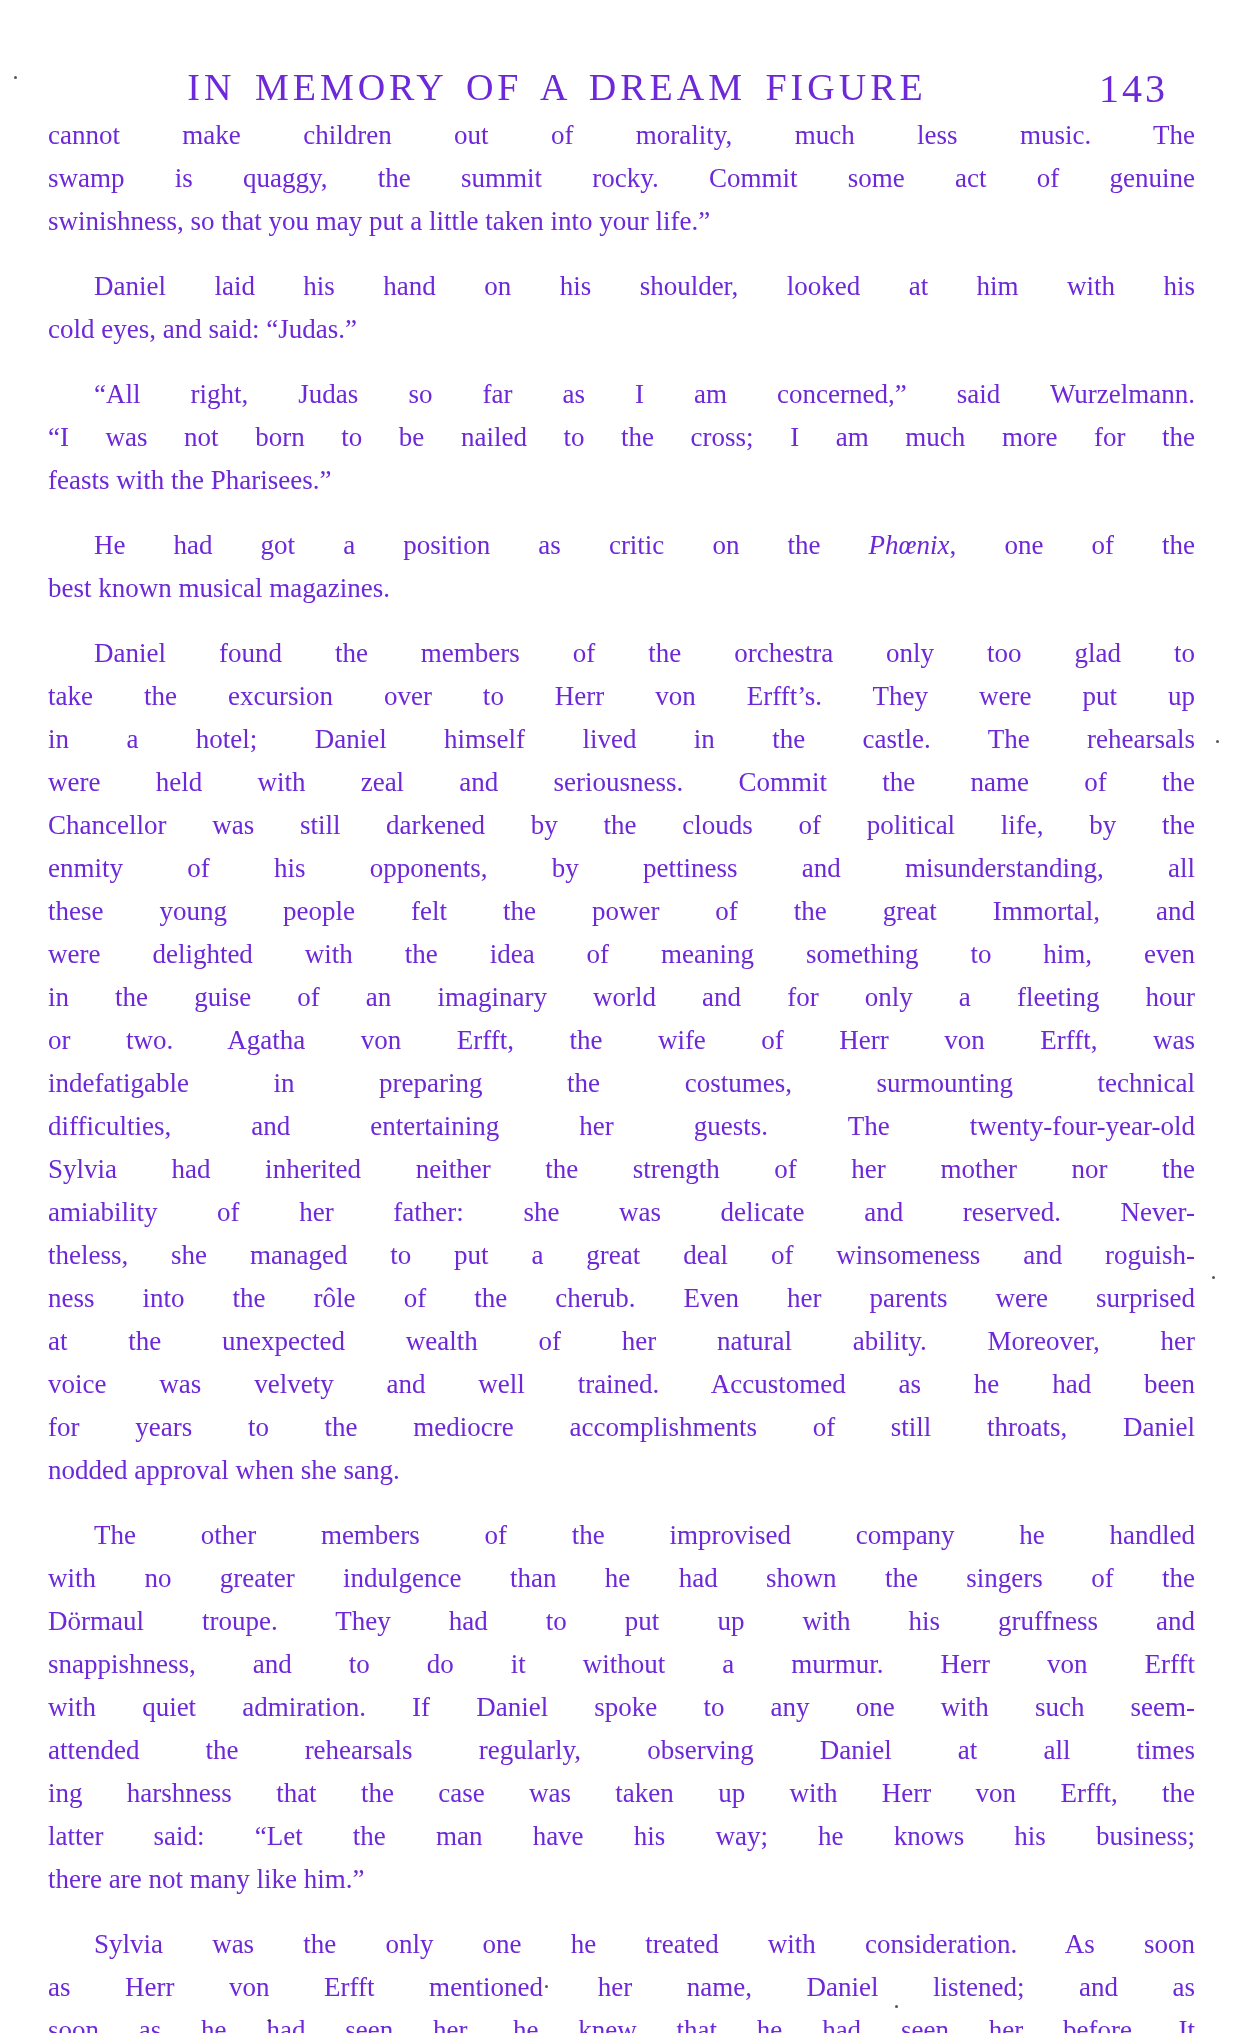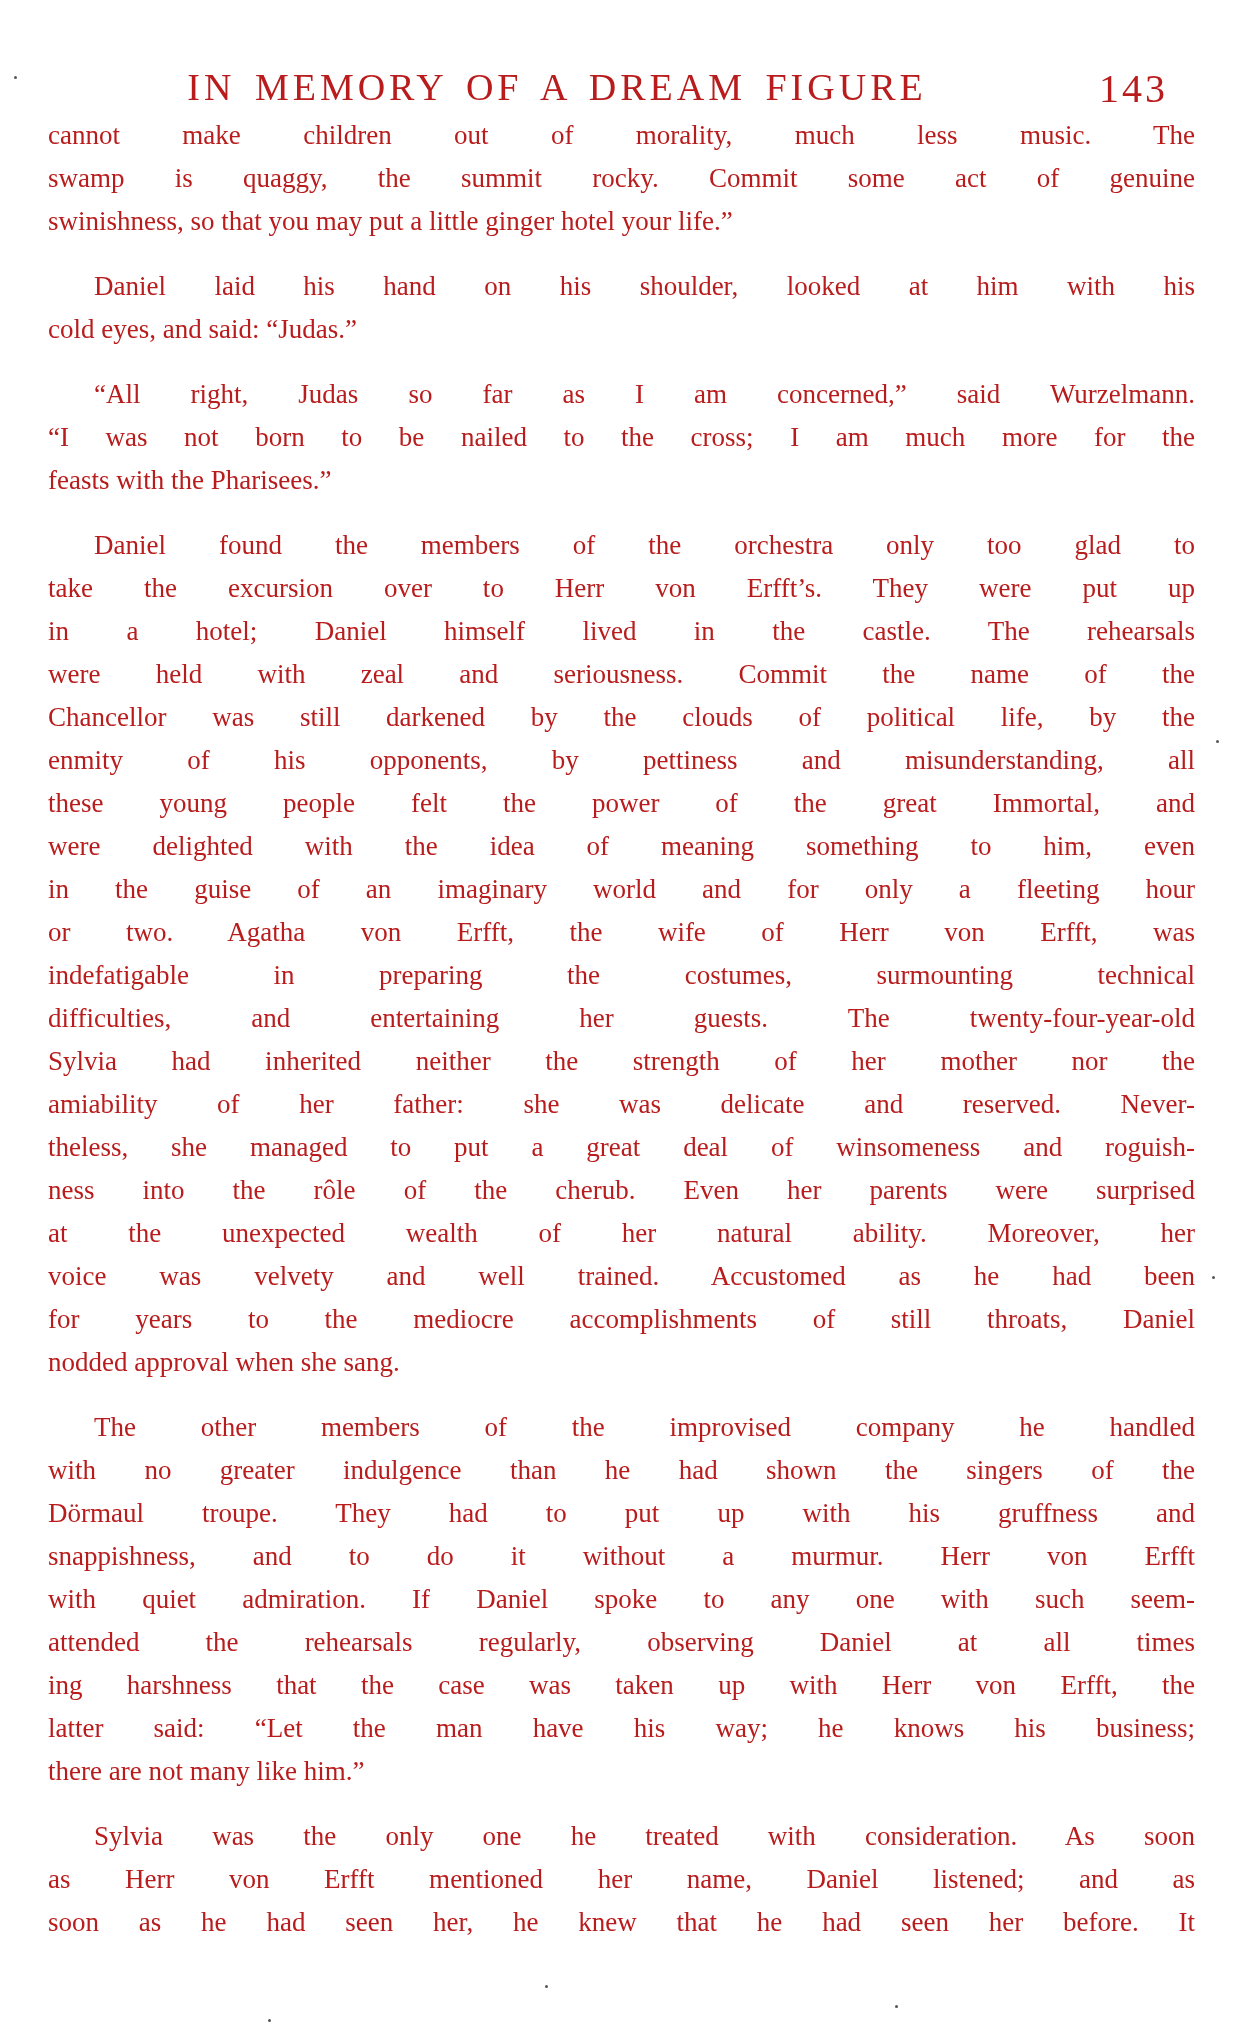--- a/index.html
+++ b/index.html
@@ -7,21 +7,21 @@
     padding: 0;
     background: #ffffff;
   }
   .page {
     position: relative;
     width: 1234px;
     height: 2033px;
     background: #ffffff;
     overflow: hidden;
     font-family: "Liberation Serif", "DejaVu Serif", serif;
-    color: #b91c1c;
+    color: #6d28d9;
   }
   .page-header {
     position: relative;
     margin-top: 64px;
     height: 46px;
     padding: 0 66px 0 48px;
   }
   .running-title {
     position: absolute;
     left: 0;
@@ -83,30 +83,34 @@
 <div class="page">
   <div class="page-header">
     <div class="running-title">IN MEMORY OF A DREAM FIGURE</div>
     <div class="page-number">143</div>
   </div>
 
   <div class="page-body" id="page-body">
       <div class="paragraph">
         <div class="line">cannot make children out of morality, much less music.  The</div>
         <div class="line">swamp is quaggy, the summit rocky.  Commit some act of genuine</div>
-        <div class="line last">swinishness, so that you may put a little ginger hotel your life.”</div>
+        <div class="line last">swinishness, so that you may put a little taken into your life.”</div>
       </div>
       <div class="paragraph">
         <div class="line first-indent">Daniel laid his hand on his shoulder, looked at him with his</div>
         <div class="line last">cold eyes, and said: “Judas.”</div>
       </div>
       <div class="paragraph">
         <div class="line first-indent">“All right, Judas so far as I am concerned,” said Wurzelmann.</div>
         <div class="line">“I was not born to be nailed to the cross; I am much more for the</div>
         <div class="line last">feasts with the Pharisees.”</div>
+      </div>
+      <div class="paragraph">
+        <div class="line first-indent">He had got a position as critic on the <i>Phœnix</i>, one of the</div>
+        <div class="line last">best known musical magazines.</div>
       </div>
       <div class="paragraph">
         <div class="line first-indent">Daniel found the members of the orchestra only too glad to</div>
         <div class="line">take the excursion over to Herr von Erfft’s.  They were put up</div>
         <div class="line">in a hotel; Daniel himself lived in the castle.  The rehearsals</div>
         <div class="line">were held with zeal and seriousness.  Commit the name of the</div>
         <div class="line">Chancellor was still darkened by the clouds of political life, by the</div>
         <div class="line">enmity of his opponents, by pettiness and misunderstanding, all</div>
         <div class="line">these young people felt the power of the great Immortal, and</div>
         <div class="line">were delighted with the idea of meaning something to him, even</div>

